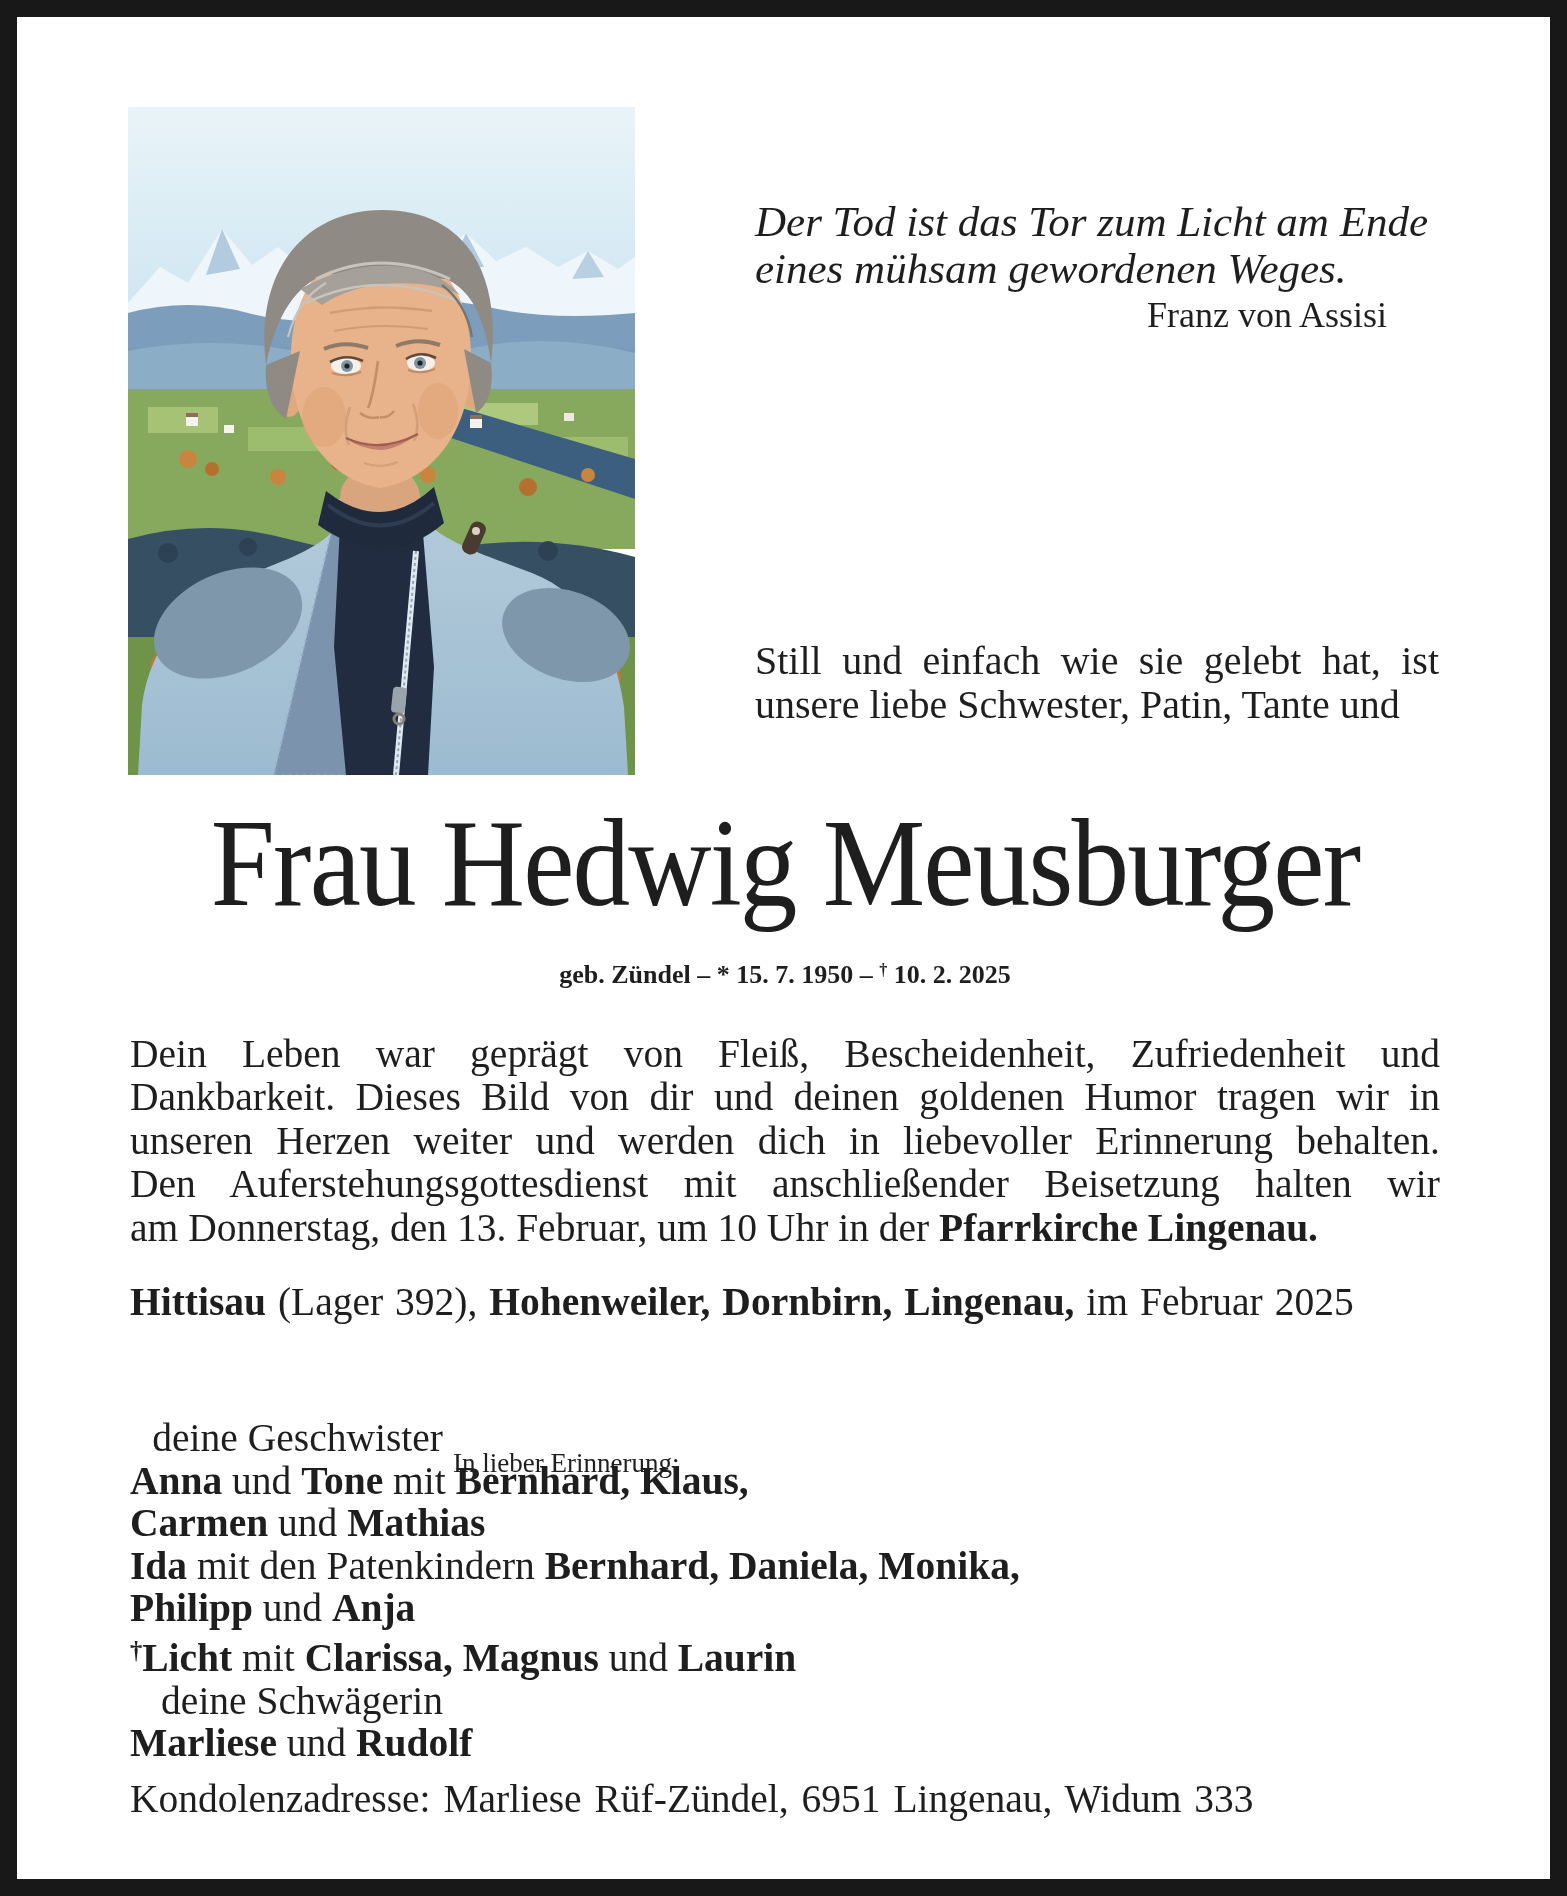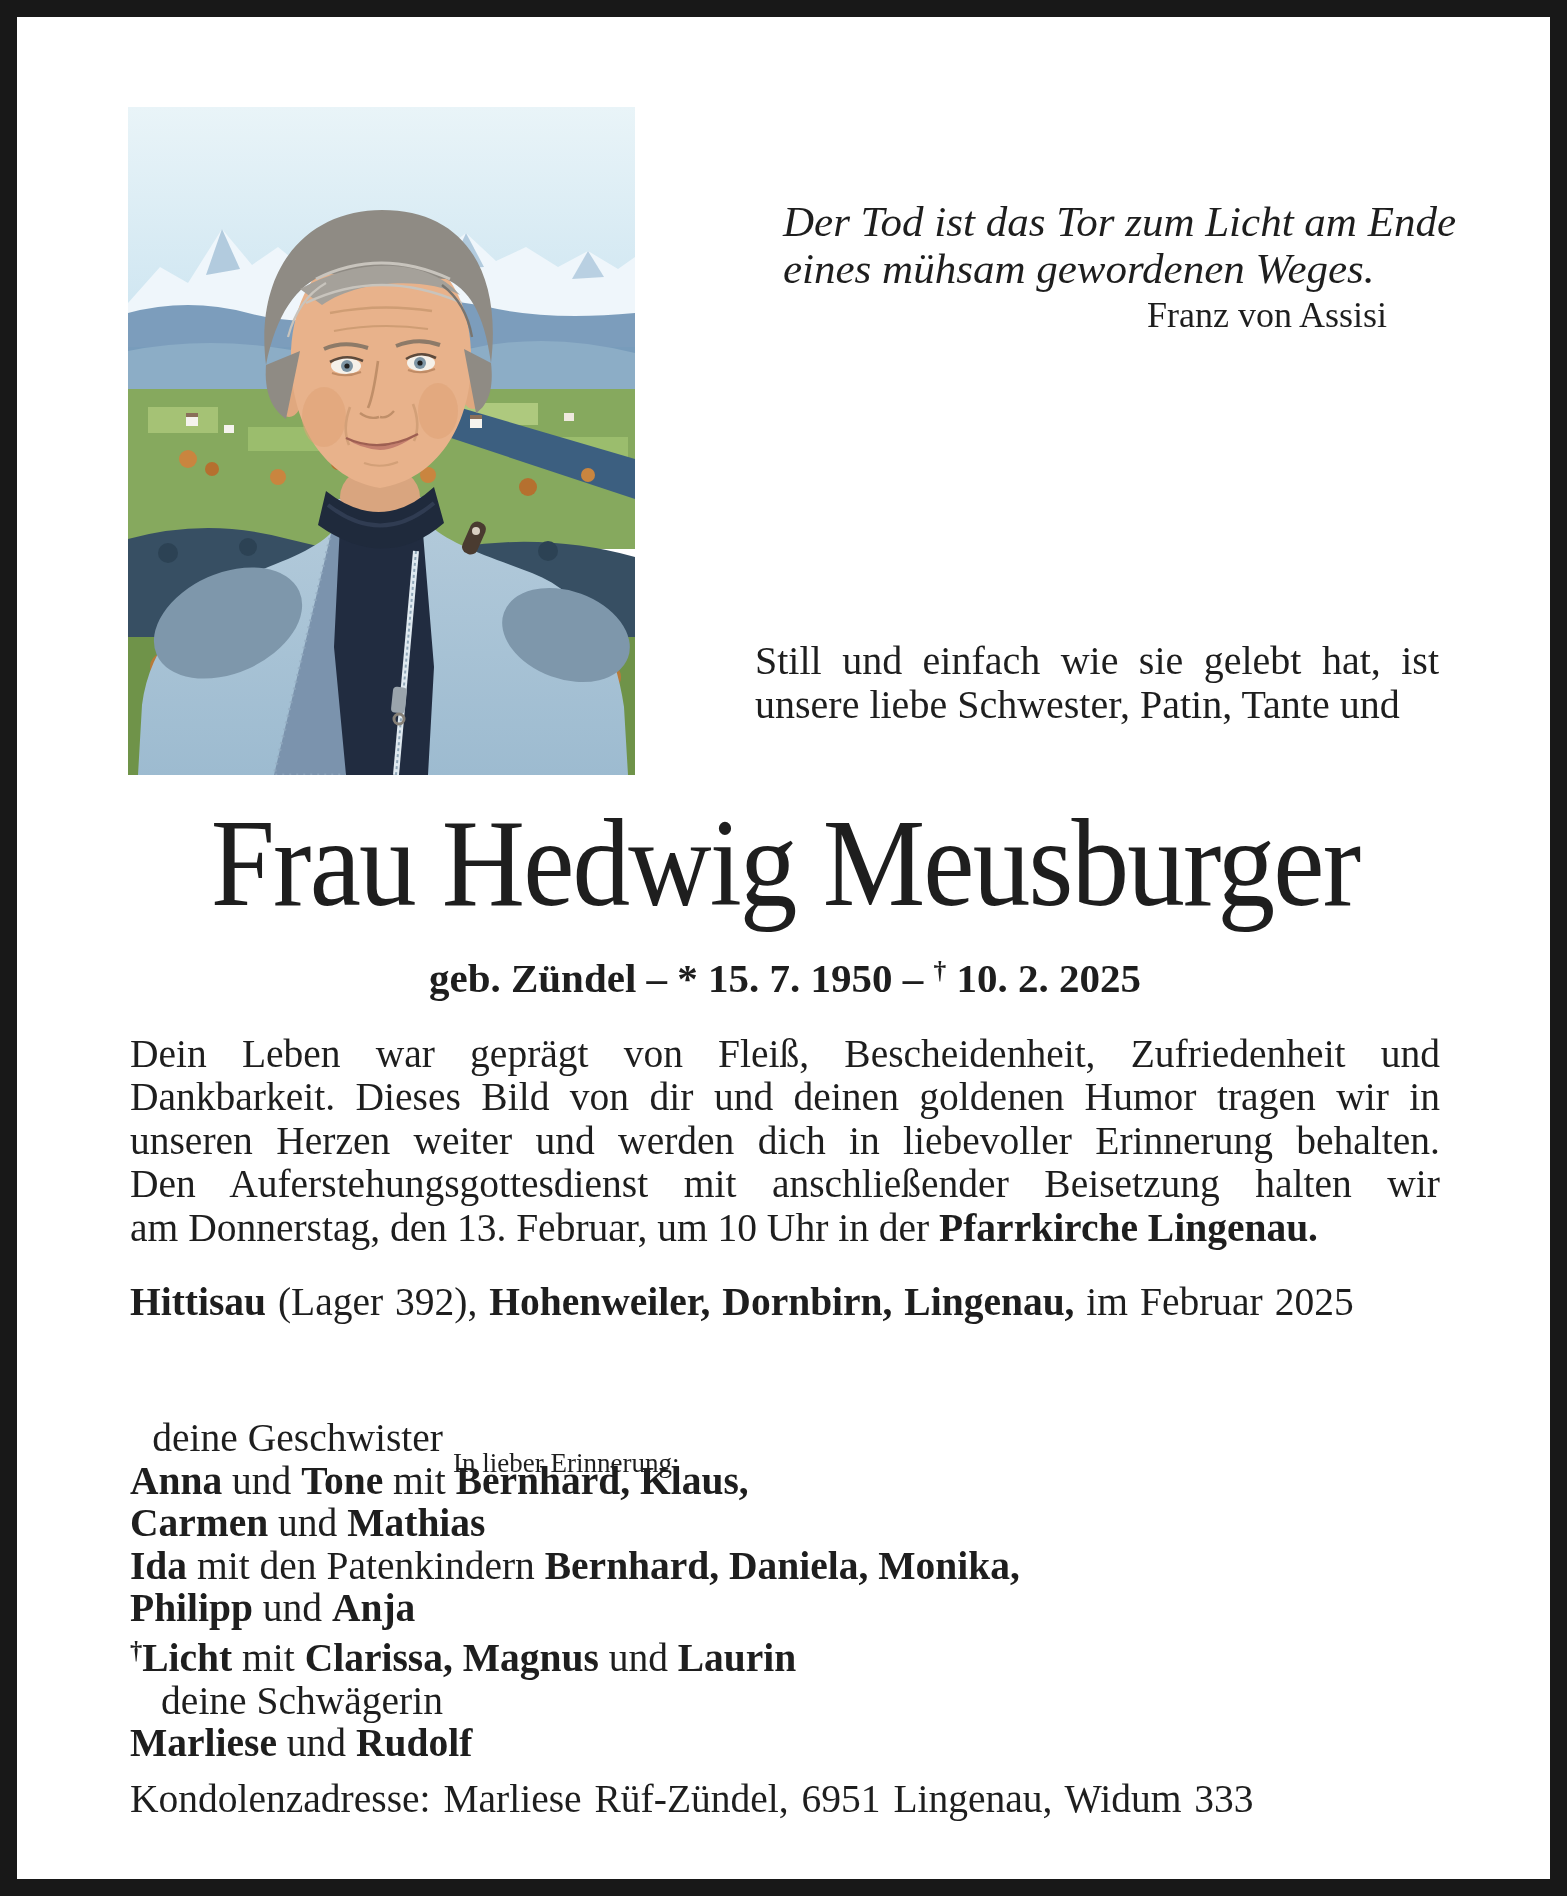--- a/index.html
+++ b/index.html
@@ -14,35 +14,35 @@
     overflow:hidden;
   }
   .abs{position:absolute;}
   .b{font-weight:bold;margin-top:8px;}
   .sup{font-size:0.62em;vertical-align:0.5em;}
 
   .photo{left:111px;top:90px;width:507px;height:668px;}
   .photo svg{display:block;width:100%;height:100%;}
 
   .quote{left:738px;top:181px;width:648px;font-style:italic;font-size:43px;line-height:47px;}
-  .quote .line{white-space:nowrap;margin-left:28px;}
+  .quote .line{white-space:nowrap;}
   .quote-attr{font-style:normal;font-size:36px;line-height:47px;text-align:right;width:632px;}
 
   .intro{left:738px;top:622px;width:684px;font-size:40px;line-height:44px;}
   .intro .line{text-align:justify;text-align-last:justify;}
   .intro .line:last-child{text-align-last:left;}
 
   .title{
     left:113px;top:785px;width:1310px;
     font-size:124px;line-height:124px;
     text-align:center;letter-spacing:-2px;
     transform:scaleX(0.93);transform-origin:50% 50%;
     white-space:nowrap;
   }
-  .subtitle{left:113px;top:931px;width:1310px;text-align:center;font-size:41px;line-height:44px;font-weight:bold;}
+  .subtitle{left:113px;top:931px;width:1310px;text-align:center;font-size:26px;line-height:44px;font-weight:bold;}
 
   .body-block{left:113px;top:1016px;width:1310px;font-size:39.5px;line-height:43.4px;}
   .body-block .line{text-align:justify;text-align-last:justify;}
   .body-block .line:last-child{text-align:left;text-align-last:left;}
 
   .places{left:113px;top:1263px;width:1320px;font-size:39.5px;line-height:44px;white-space:nowrap;word-spacing:2px;}
 
   .mem-heading{left:436px;top:1424px;font-size:27px;line-height:44px;}
 
   .mem-list{left:113px;top:1400px;width:1322px;font-size:39.5px;line-height:42.6px;}

